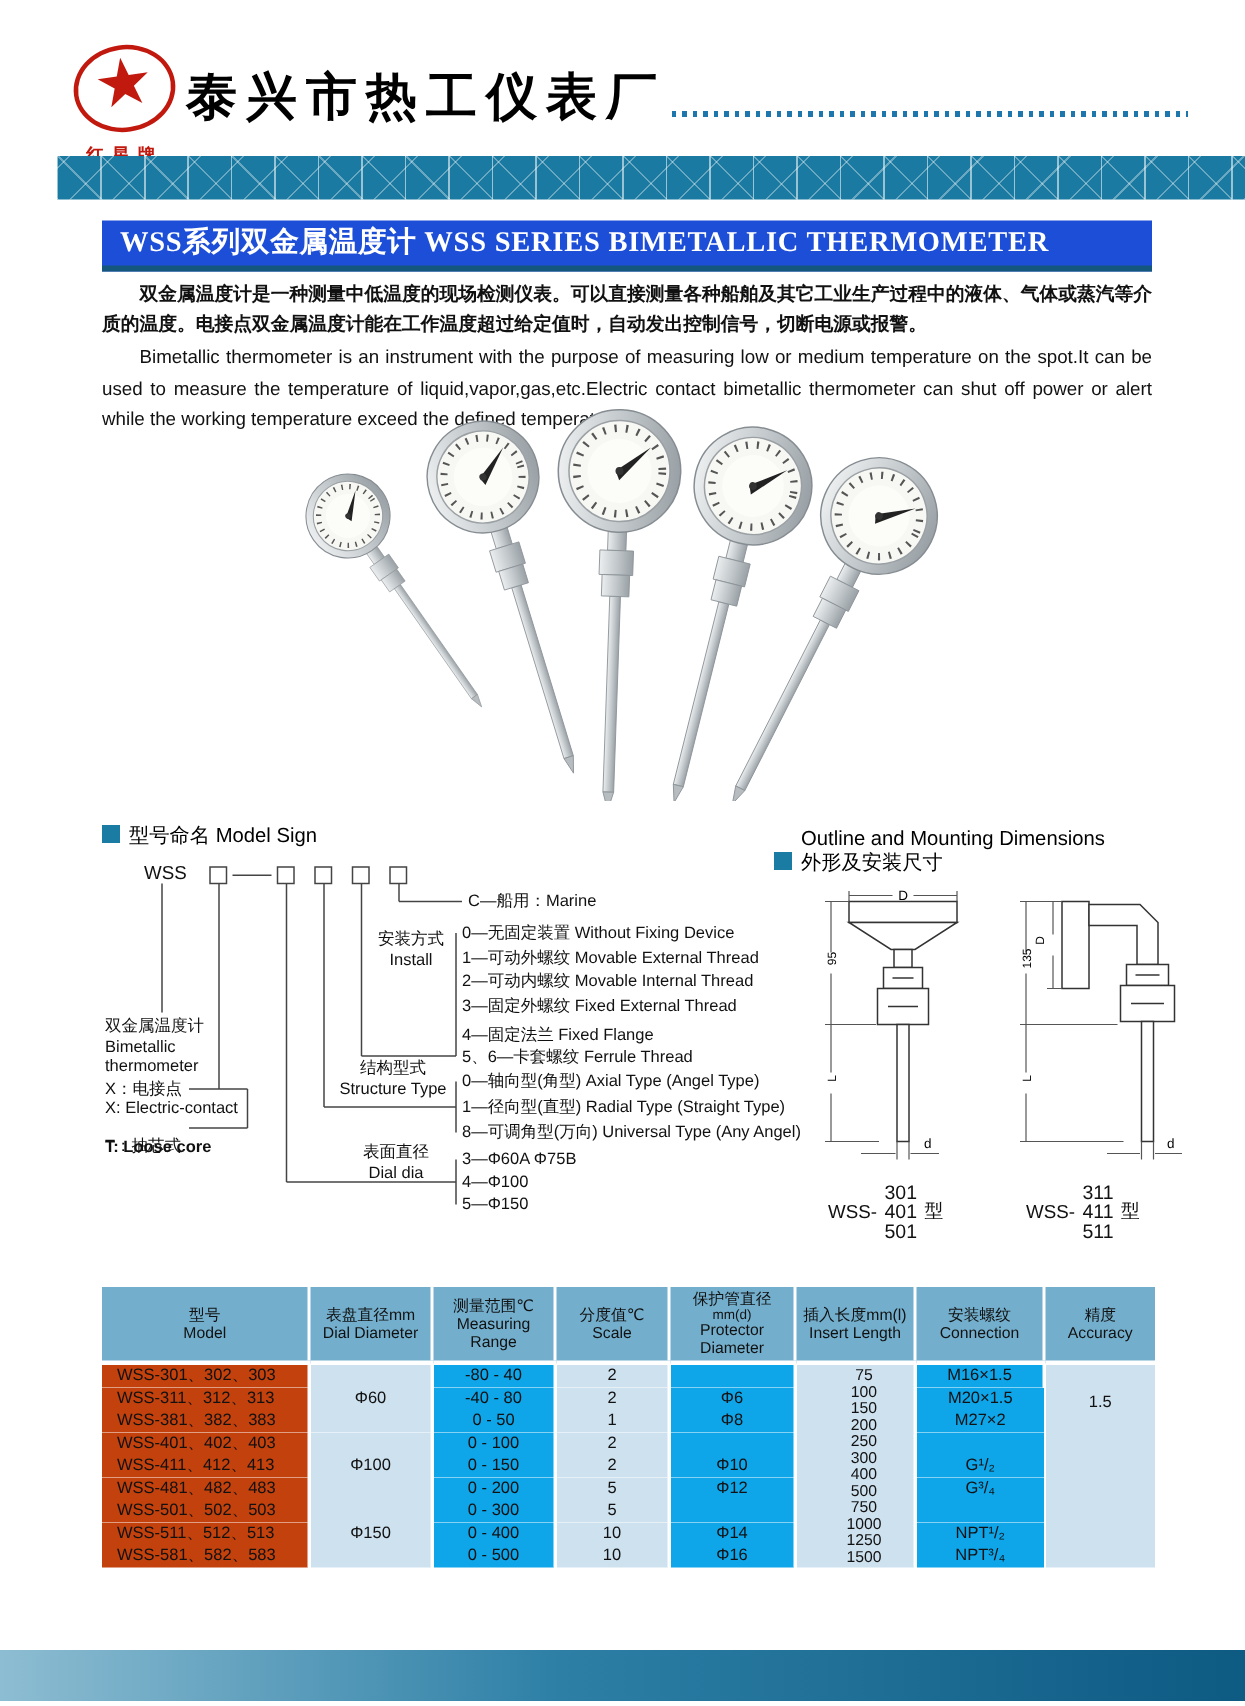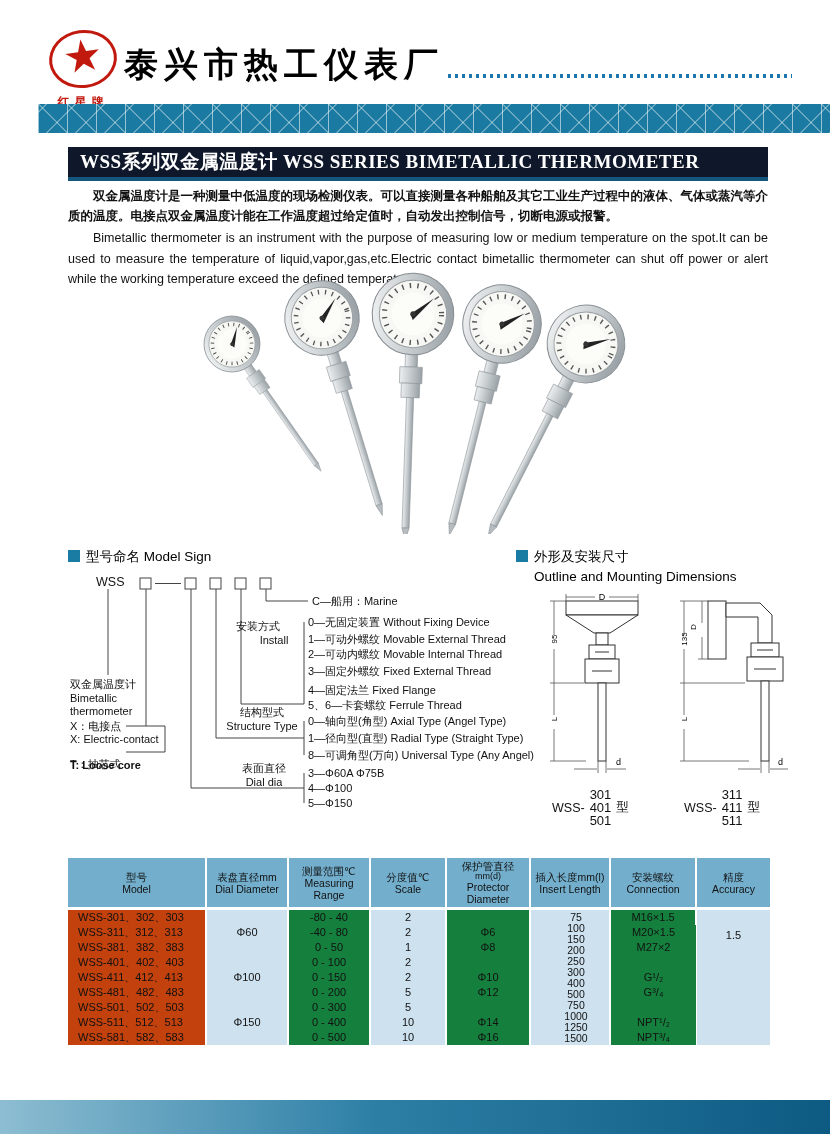--- a/index.html
+++ b/index.html
@@ -15,21 +15,21 @@
   .company{position:absolute;left:124px;top:42px;font-size:34px;font-weight:900;letter-spacing:6px;color:#000;}
   .dotline{position:absolute;left:448px;top:74px;width:344px;height:4px;
            background:repeating-linear-gradient(90deg,#1d77ad 0 3px,transparent 3px 7px);}
   .lattice{position:absolute;left:38px;top:104px;width:792px;height:29px;background-color:#1a7aa1;
     background-image:
       repeating-linear-gradient(90deg,rgba(255,255,255,.55) 0 1px,transparent 1px 29px),
       repeating-linear-gradient(45deg,rgba(255,255,255,.35) 0 1px,transparent 1px 20.5px),
       repeating-linear-gradient(-45deg,rgba(255,255,255,.35) 0 1px,transparent 1px 20.5px);}
   
   .banner{position:absolute;left:68px;top:147px;width:688px;height:30px;line-height:30px;
-          background:#0f172a;border-bottom:4px solid #15567d;color:#fff;
+          background:#1d4ed8;border-bottom:4px solid #15567d;color:#fff;
           font-family:"Liberation Serif","DejaVu Serif",serif;font-weight:bold;font-size:19px;
           padding-left:12px;letter-spacing:.5px;white-space:nowrap;}
   .intro-cn{position:absolute;left:68px;top:186px;width:700px;font-size:12.5px;font-weight:bold;
             line-height:20px;text-align:justify;text-indent:2em;margin:0;}
   .intro-en{position:absolute;left:68px;top:228px;width:700px;font-size:12.5px;
             line-height:20.5px;text-align:justify;text-indent:2em;margin:0;}
   
   .sec-title{font-size:13.5px;color:#000;}
   .sq{display:inline-block;width:12px;height:12px;background:#1b7ca3;margin-right:6px;vertical-align:-1px;}
   .model-sign{position:absolute;left:68px;top:548px;width:452px;height:300px;}
@@ -44,21 +44,21 @@
   .cap{position:absolute;display:flex;align-items:center;gap:5px;font-size:12.5px;}
   .cap .stack{white-space:pre-line;text-align:right;line-height:13px;font-size:13px;}
   
   table.spec-t{border-collapse:collapse;table-layout:fixed;width:702px;margin-top:17px;}
   .spec-t th{background:#73afcd;border-right:2px solid #fff;border-bottom:3px solid #fff;
              font-weight:normal;font-size:10.5px;line-height:12px;padding:2px 0;height:40px;}
   .spec-t th:last-child,.spec-t td:last-child{border-right:none;}
   .spec-t td{border-right:2px solid #fff;font-size:11px;line-height:15px;height:15px;
              text-align:center;padding:0;overflow:hidden;}
   .spec-t .c-model{background:#c2410c;text-align:left;padding-left:10px;}
-  .spec-t .c-gray{background:#15803d;}
+  .spec-t .c-gray{background:#0ea5e9;}
   .spec-t .c-blue{background:#cde1ef;}
   .spec-t td.c-insert{line-height:11px;font-size:10.5px;padding-left:12px;}
   .spec-t td.c-acc{vertical-align:top;padding-top:18px;}
   .footer-band{position:absolute;left:0;top:1100px;width:830px;height:34px;
                background:linear-gradient(90deg,#8dbdd2 0%,#2d7fa6 45%,#0d5a83 100%);}
   svg text{font-family:"Liberation Sans","DejaVu Sans",sans-serif;}
 </style>
 </head>
 <body>
 
@@ -131,21 +131,21 @@
       <g fill="#fff" stroke="#444" stroke-width="1">
         <rect x="72" y="30" width="11" height="11"></rect>
         <rect x="117" y="30" width="11" height="11"></rect>
         <rect x="142" y="30" width="11" height="11"></rect>
         <rect x="167" y="30" width="11" height="11"></rect>
         <rect x="192" y="30" width="11" height="11"></rect>
       </g>
     </svg>
     <div class="abs lbl" style="left:28px;top:28px;font-size:12.5px;">WSS</div>
     <div class="abs lbl" style="left:244px;top:47px;">C—船用：Marine</div>
-    <div class="abs lbl ctr" style="left:160px;top:72px;width:60px;">安装方式</div>
+    <div class="abs lbl ctr" style="left:176px;top:72px;width:60px;">安装方式</div>
     <div class="abs lbl ctr" style="left:176px;top:86px;width:60px;">Install</div>
     <div class="abs lbl" style="left:240px;top:68px;">0—无固定装置 Without Fixing Device</div>
     <div class="abs lbl" style="left:240px;top:85px;">1—可动外螺纹 Movable External Thread</div>
     <div class="abs lbl" style="left:240px;top:100px;">2—可动内螺纹 Movable Internal Thread</div>
     <div class="abs lbl" style="left:240px;top:117px;">3—固定外螺纹 Fixed External Thread</div>
     <div class="abs lbl" style="left:240px;top:136px;">4—固定法兰 Fixed Flange</div>
     <div class="abs lbl" style="left:240px;top:151px;">5、6—卡套螺纹 Ferrule Thread</div>
     <div class="abs lbl ctr" style="left:155px;top:158px;width:78px;">结构型式</div>
     <div class="abs lbl ctr" style="left:155px;top:172px;width:78px;">Structure Type</div>
     <div class="abs lbl" style="left:240px;top:167px;">0—轴向型(角型) Axial Type (Angel Type)</div>
@@ -159,22 +159,22 @@
     <div class="abs lbl" style="left:2px;top:130px;">双金属温度计</div>
     <div class="abs lbl" style="left:2px;top:144px;">Bimetallic</div>
     <div class="abs lbl" style="left:2px;top:157px;">thermometer</div>
     <div class="abs lbl" style="left:2px;top:172px;">X：电接点</div>
     <div class="abs lbl" style="left:2px;top:185px;">X: Electric-contact</div>
     <div class="abs lbl" style="left:2px;top:198px;margin-top:12px;">T：抽芯式</div>
     <div class="abs lbl" style="left:2px;top:211px;font-weight:bold;">T: Loose core</div>
   </section>
 
   <section class="outline">
+    <div class="sec-title" style="margin:3px 0 0 18px;">Outline and Mounting Dimensions</div>
     <div class="sec-title"><span class="sq"></span><span>外形及安装尺寸</span></div>
-    <div class="sec-title" style="margin:3px 0 0 18px;">Outline and Mounting Dimensions</div>
     <svg class="ol-svg" width="305" height="200" style="top:45px;">
       <g stroke="#333" stroke-width="1" fill="#fff">
         <rect x="50" y="8" width="72" height="14"></rect>
         <polygon points="50,22 122,22 94,40 78,40"></polygon>
         <rect x="80" y="40" width="12" height="12"></rect>
         <rect x="73" y="52" width="26" height="14"></rect>
         <rect x="69" y="66" width="34" height="24"></rect>
         <rect x="82" y="90" width="8" height="78"></rect>
         <line x1="79" y1="59" x2="93" y2="59"></line>
         <line x1="76" y1="78" x2="96" y2="78"></line>

